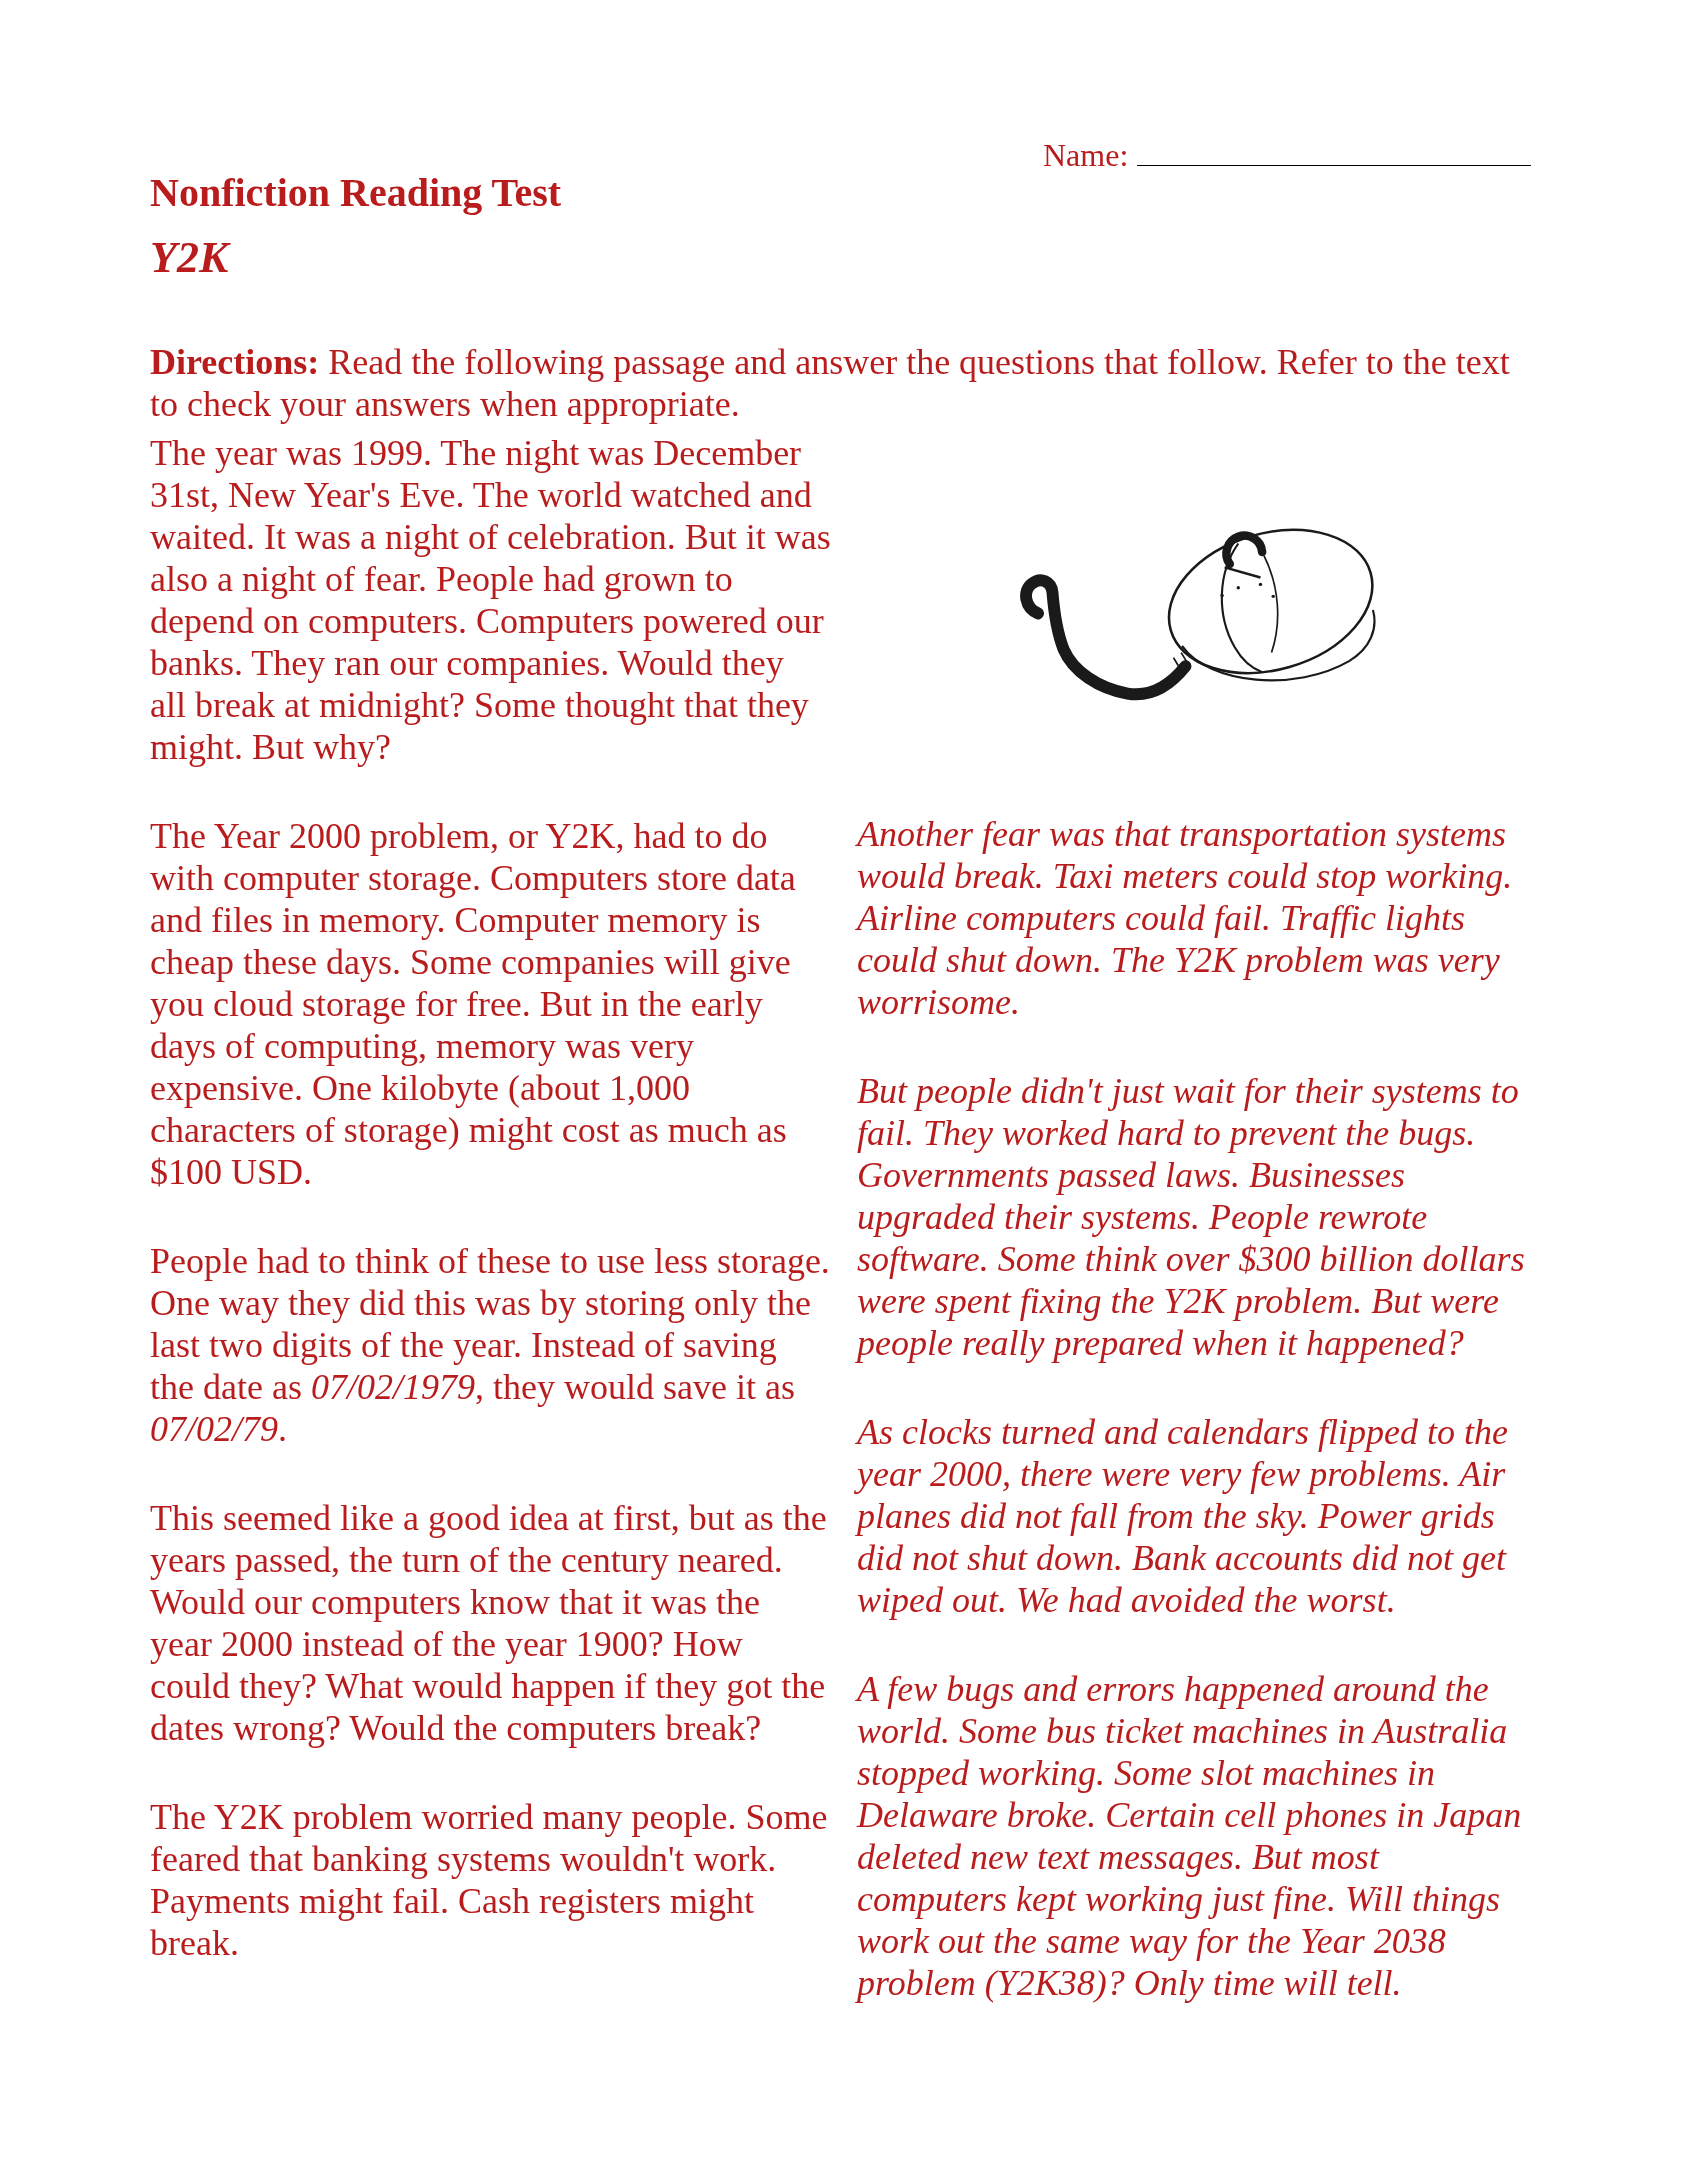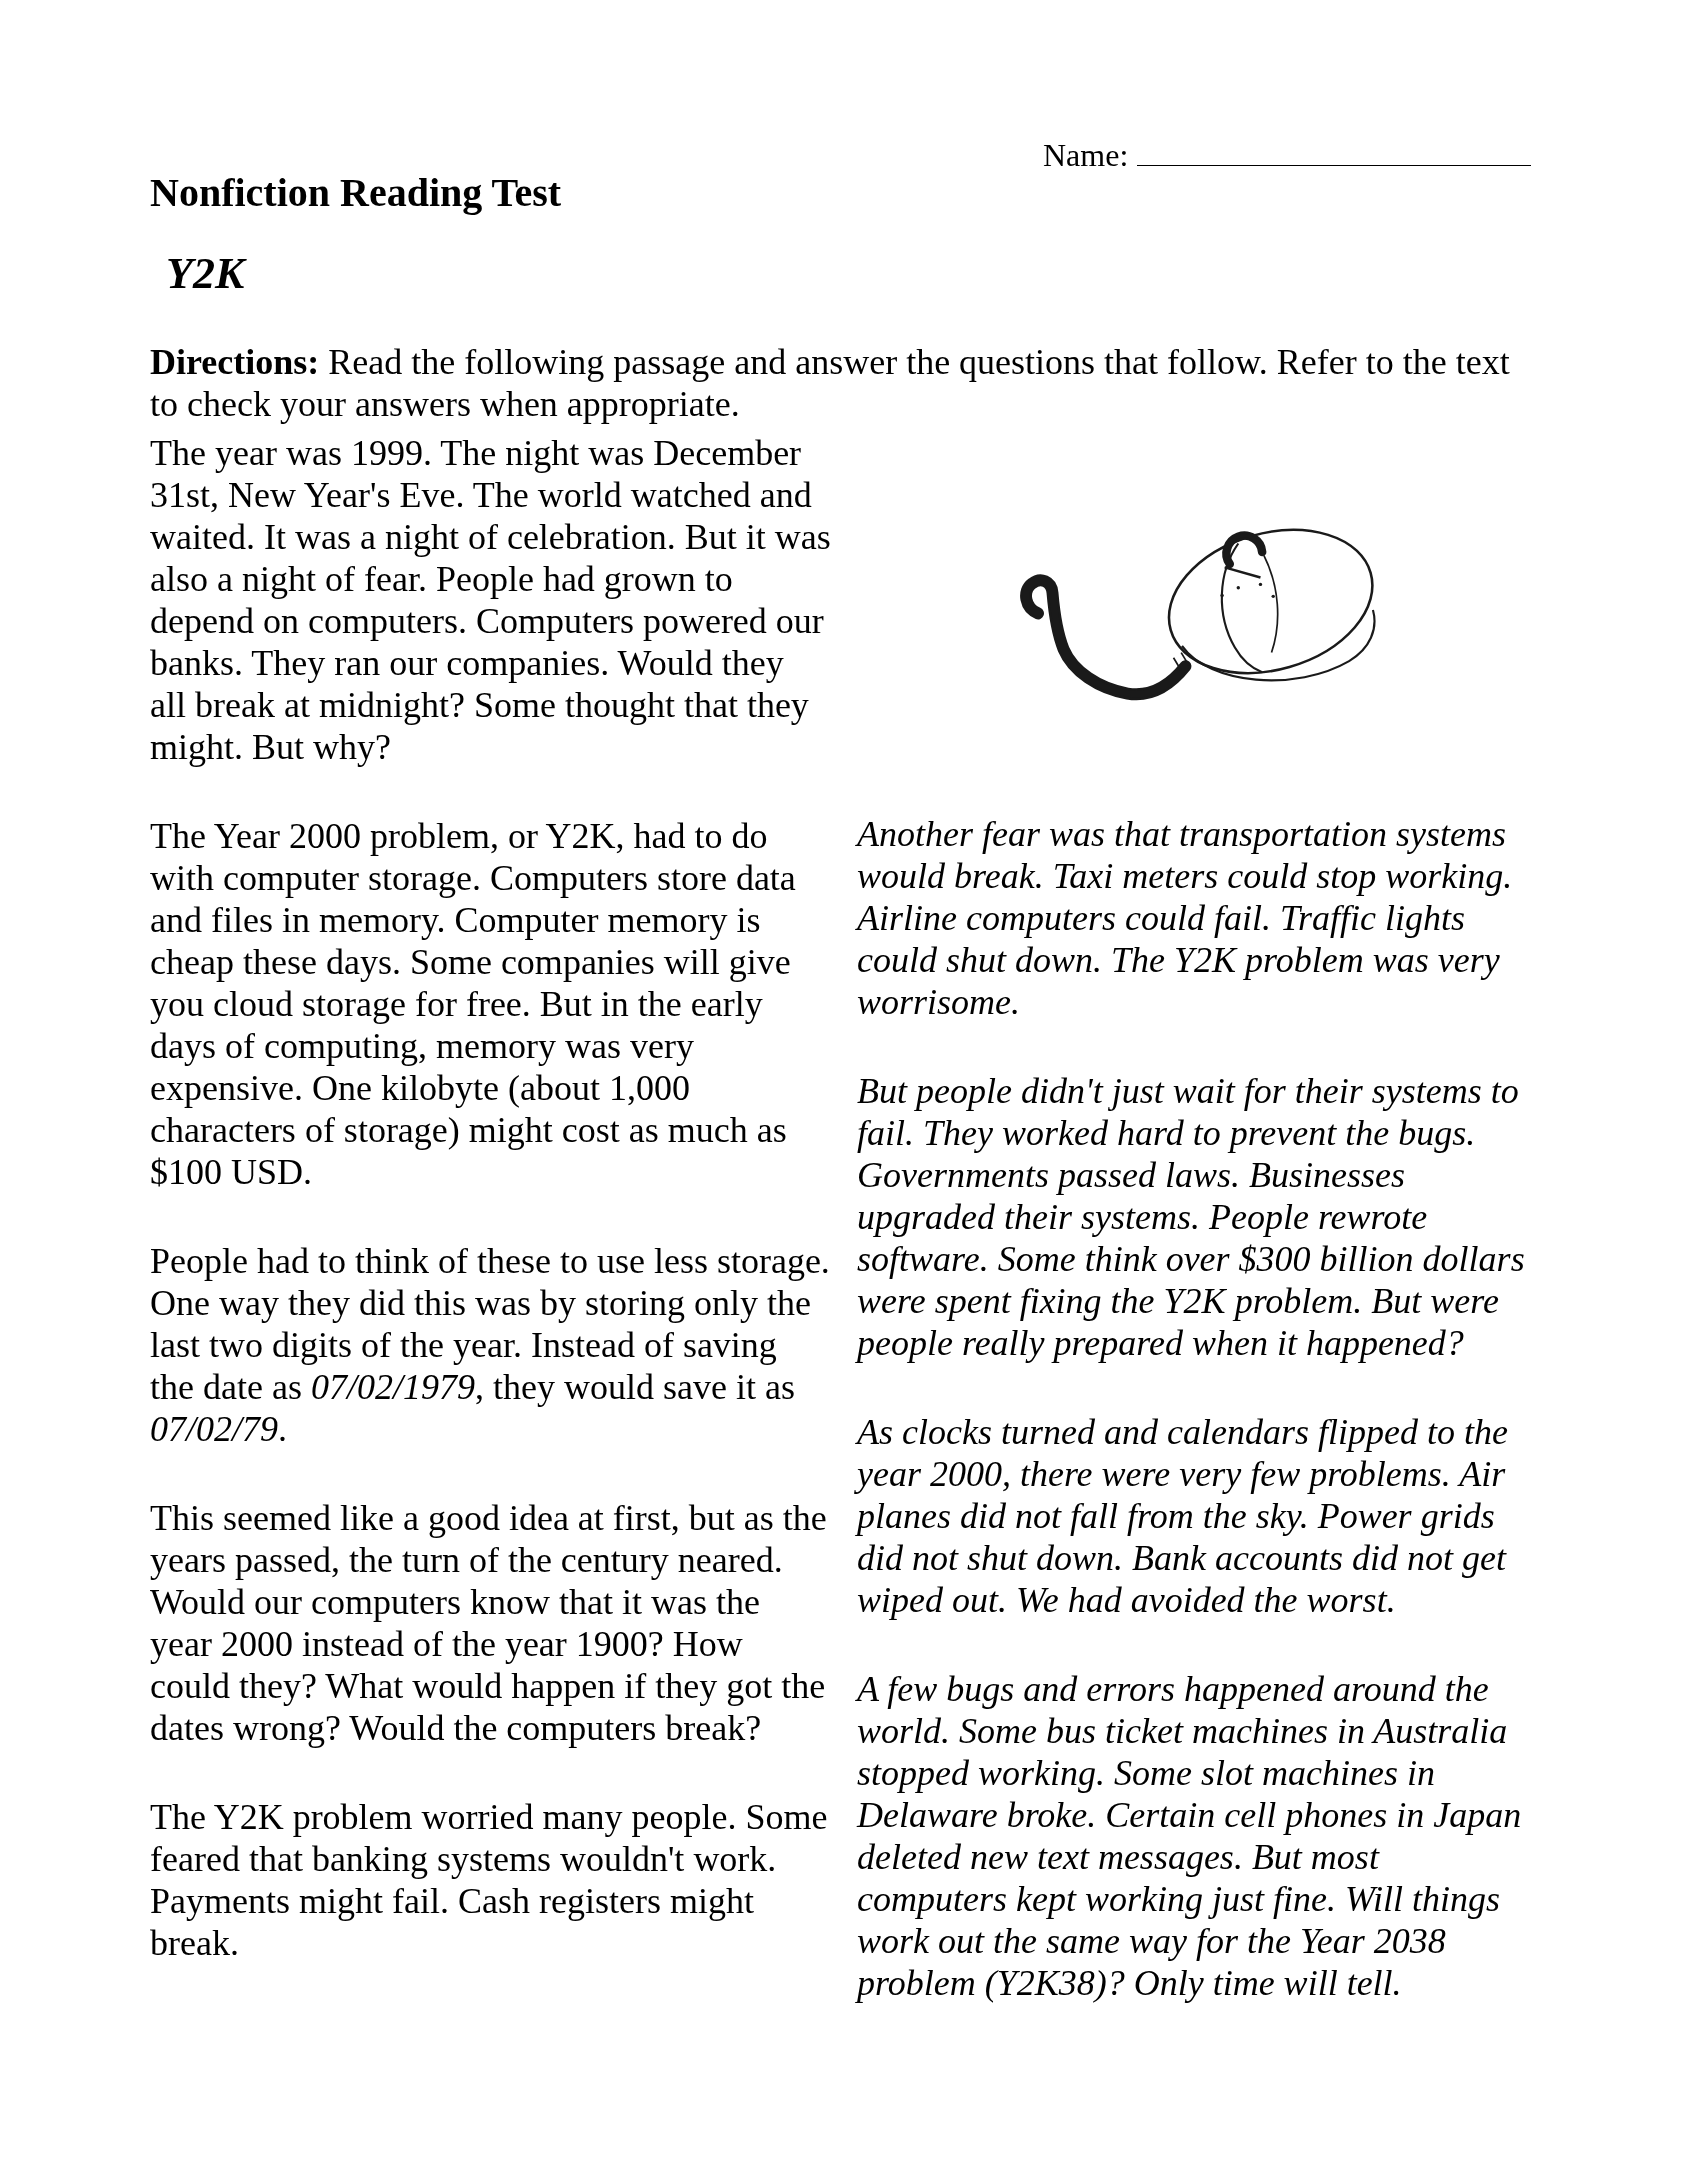--- a/index.html
+++ b/index.html
@@ -1,38 +1,38 @@
 <!DOCTYPE html>
 <html style="font-size:13.6px"><head>
 <meta charset="utf-8">
 <style>
   html,body{margin:0;padding:0;background:#888;}
   .page{
     position:relative;
     width:1685px;height:2181px;
     background:#ffffff;
     font-family:"Liberation Serif","DejaVu Serif",serif;
-    color:#000000;
+    color:#b91c1c;
     overflow:hidden;
   }
   .name-row{
     position:absolute;left:1043px;top:135px;
     font-size:32px;line-height:41px;white-space:nowrap;
   }
   .name-line{
     display:inline-block;width:394px;height:29px;
     border-bottom:1.7px solid #000;margin-left:8.5px;
   }
   .title{
     position:absolute;left:150px;top:167px;
     font-size:40px;font-weight:bold;line-height:51px;margin:0;
   }
   .subtitle{
     position:absolute;left:150px;top:232px;
-    font-size:44px;font-weight:bold;font-style:italic;line-height:51px;margin:16px;text-align:right;
+    font-size:44px;font-weight:bold;font-style:italic;line-height:51px;margin:0;text-align:right;
   }
   .directions{
     position:absolute;left:150px;top:341px;width:1397px;
     font-size:36px;line-height:42px;margin:0;white-space:pre;
   }
   .col{
     position:absolute;top:432px;
     font-size:36px;line-height:42px;
   }
   .col.left{left:150px;width:694px;}

